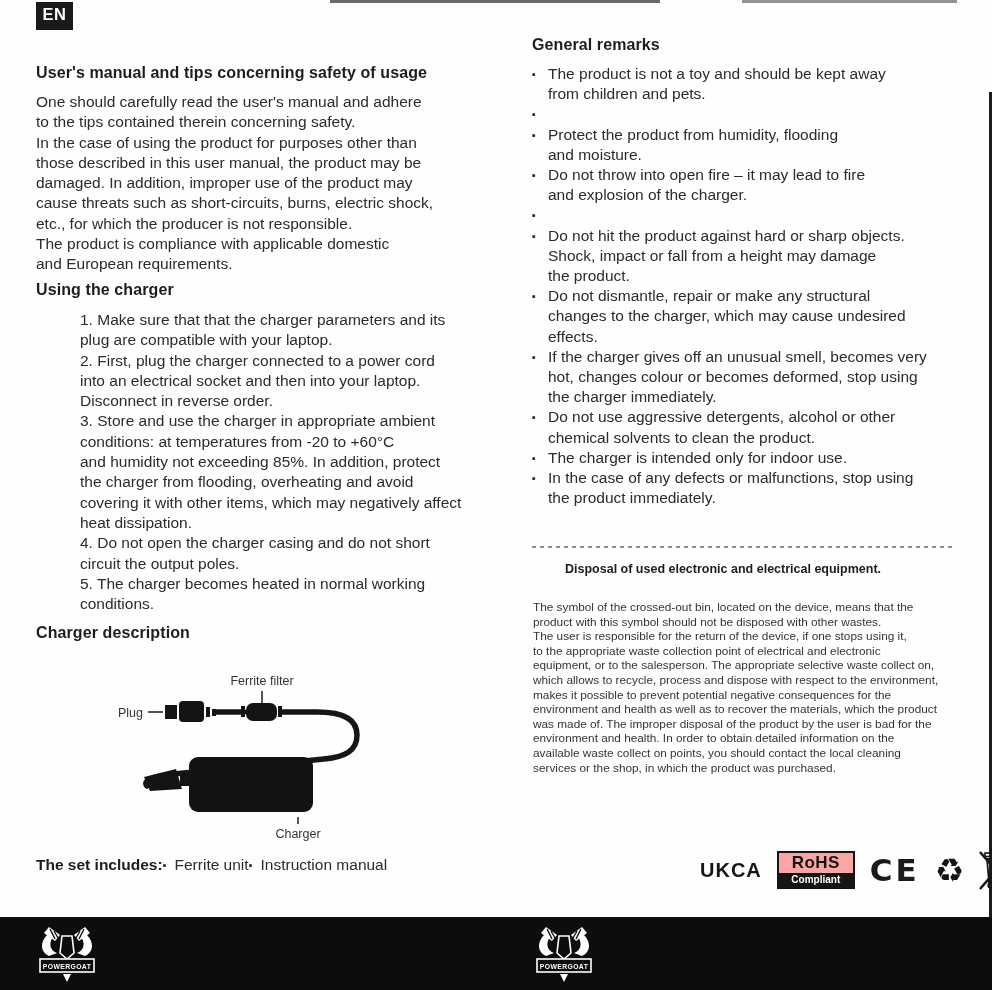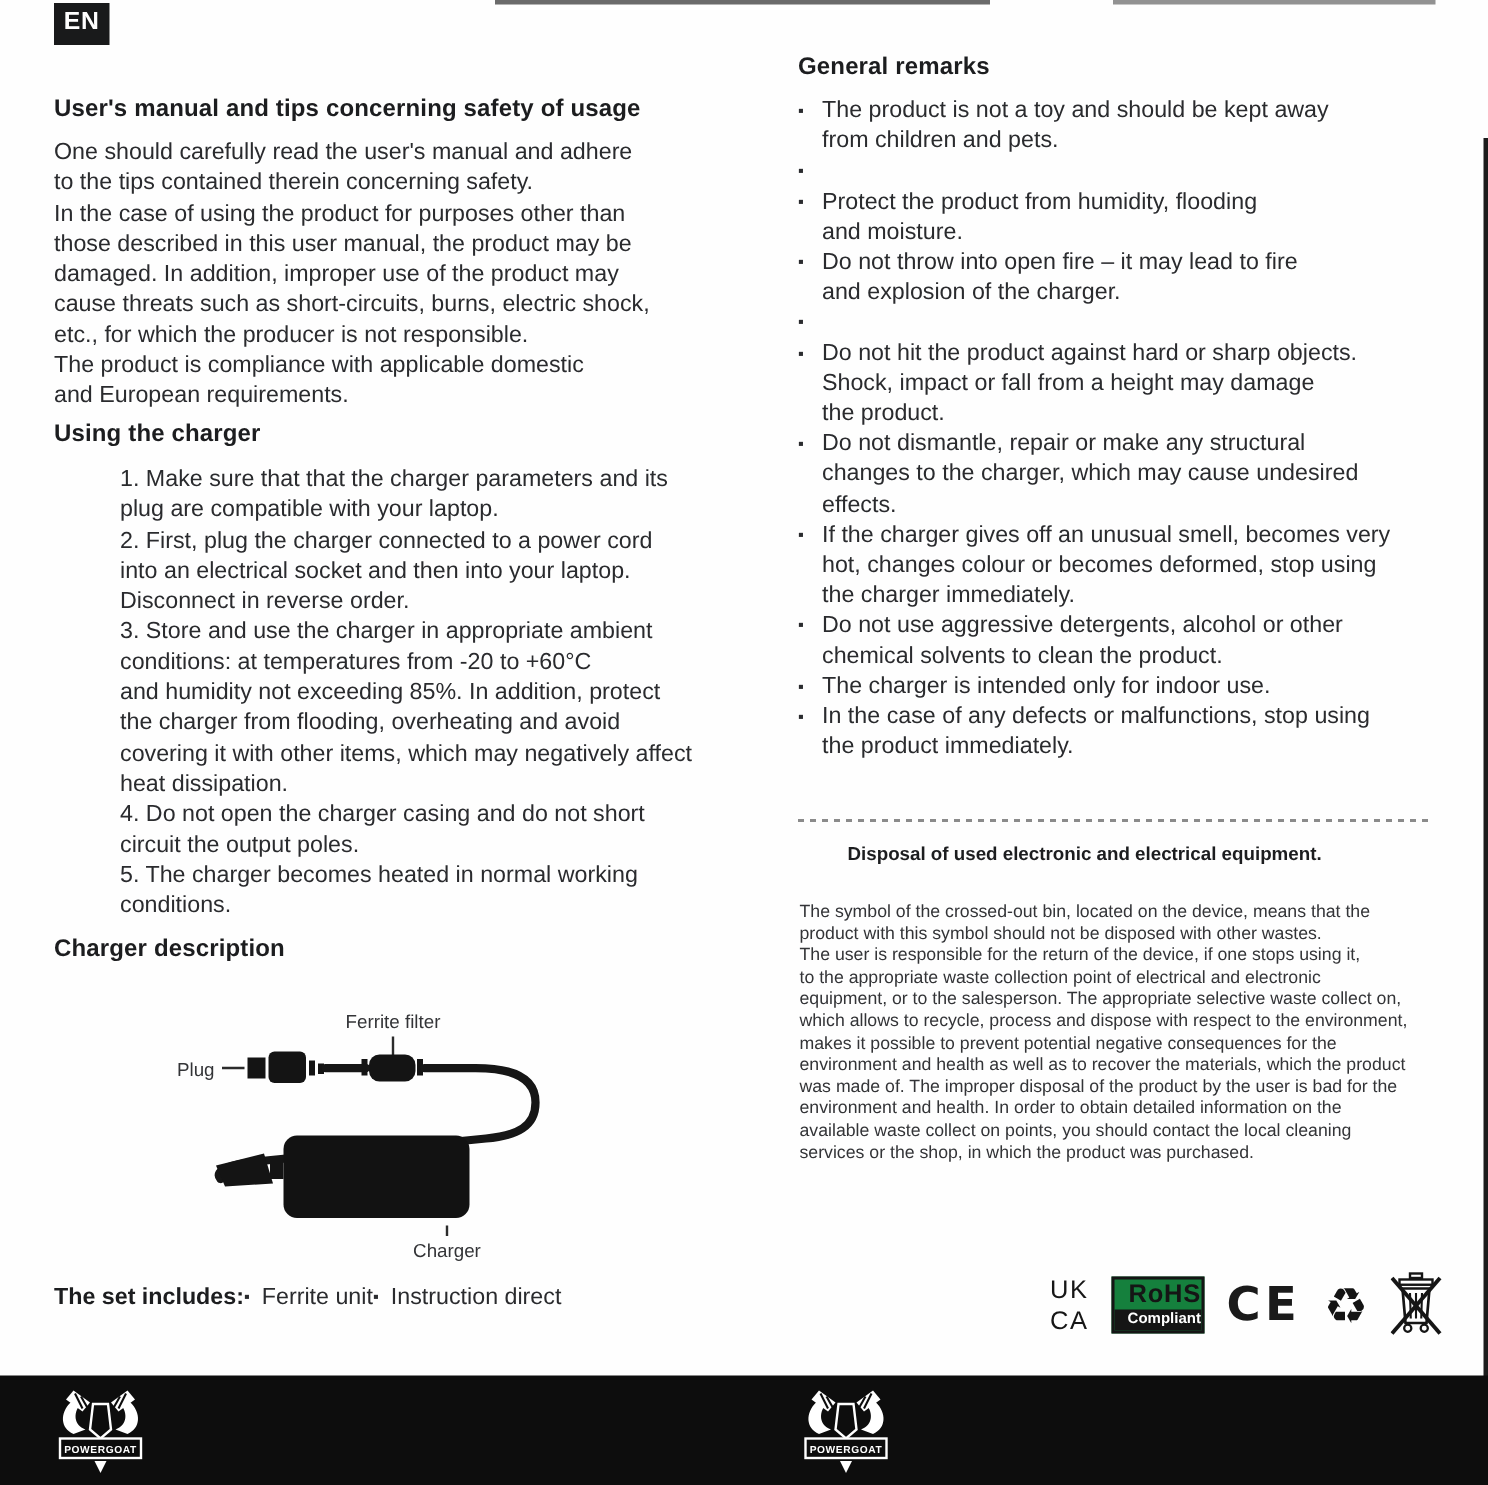--- a/index.html
+++ b/index.html
@@ -39,22 +39,22 @@
   ul.general li .btext { white-space:pre-line; }
 
   .dashed-sep { position:absolute; left:532px; top:546px; width:420px; height:2px;
     background:repeating-linear-gradient(90deg,#8b8b8b 0 4px,transparent 4px 8px); }
 
   .h-disposal { position:absolute; left:533px; top:562px; font-size:12.5px; font-weight:bold; color:#1c1d1f;margin-left:32px; }
   .p-disposal { position:absolute; left:533px; top:600px; width:448px; font-size:11.8px; line-height:14.6px;
     white-space:pre-line; color:#333437; }
 
   .marks { position:absolute; left:700px; top:847px; display:flex; align-items:center; gap:15px; color:#141414; }
-  .ukca { display:flex; flex-direction:column; font-weight:400; font-size:17px; line-height:21px; letter-spacing:1px; color:#161616; }
-  .rohs { border:2.5px solid #151515; width:62px; text-align:right; background:#15803d; }
+  .ukca { display:flex; flex-direction:row; font-weight:700; font-size:20px; line-height:21px; letter-spacing:1px; color:#161616; }
+  .rohs { border:2.5px solid #151515; width:78px; text-align:center; background:#fca5a5; }
   .rohs-title { font-weight:800; font-size:17px; line-height:20px; color:#151515; letter-spacing:.5px; }
   .rohs-sub { background:#151515; color:#fff; font-size:10px; font-weight:bold; line-height:14px; }
   .ce { font-size:31px; font-weight:bold; letter-spacing:3px; color:#1a1a1a; font-family:"DejaVu Sans", sans-serif; }
   .recycle { font-size:33px; color:#141414; line-height:33px; font-family:"DejaVu Sans", sans-serif; }
 
   .footer-bar { position:absolute; left:0; top:917px; width:992px; height:73px; background:#0d0d0d; }
   .goat-logo { position:absolute; top:6px; }
   .goat-left { left:37px; }
   .goat-center { left:534px; }
   .goat-logo text { font-family:"Liberation Sans", sans-serif; font-size:6.8px; font-weight:bold; fill:#ffffff; letter-spacing:.4px; }
@@ -132,21 +132,21 @@
 
     <rect x="153" y="92" width="124" height="55" rx="9" fill="#121212"></rect>
 
     <line x1="262" y1="152" x2="262" y2="159" stroke="#2b2b2b" stroke-width="1.6"></line>
     <text x="262" y="173" text-anchor="middle">Charger</text>
   </svg>
 
   <div class="set-line">
     <span class="set-label">The set includes:</span>
     <span class="set-item">Ferrite unit</span>
-    <span class="set-item">Instruction direct</span>
+    <span class="set-item">Instruction manual</span>
   </div>
 
   <h2 class="sec h-general">General remarks</h2>
 
   <ul class="general">
     <li>
         <span class="bullet">▪</span>
         <span class="btext">The product is not a toy and should be kept away
 from children and pets.</span>
       </li>

